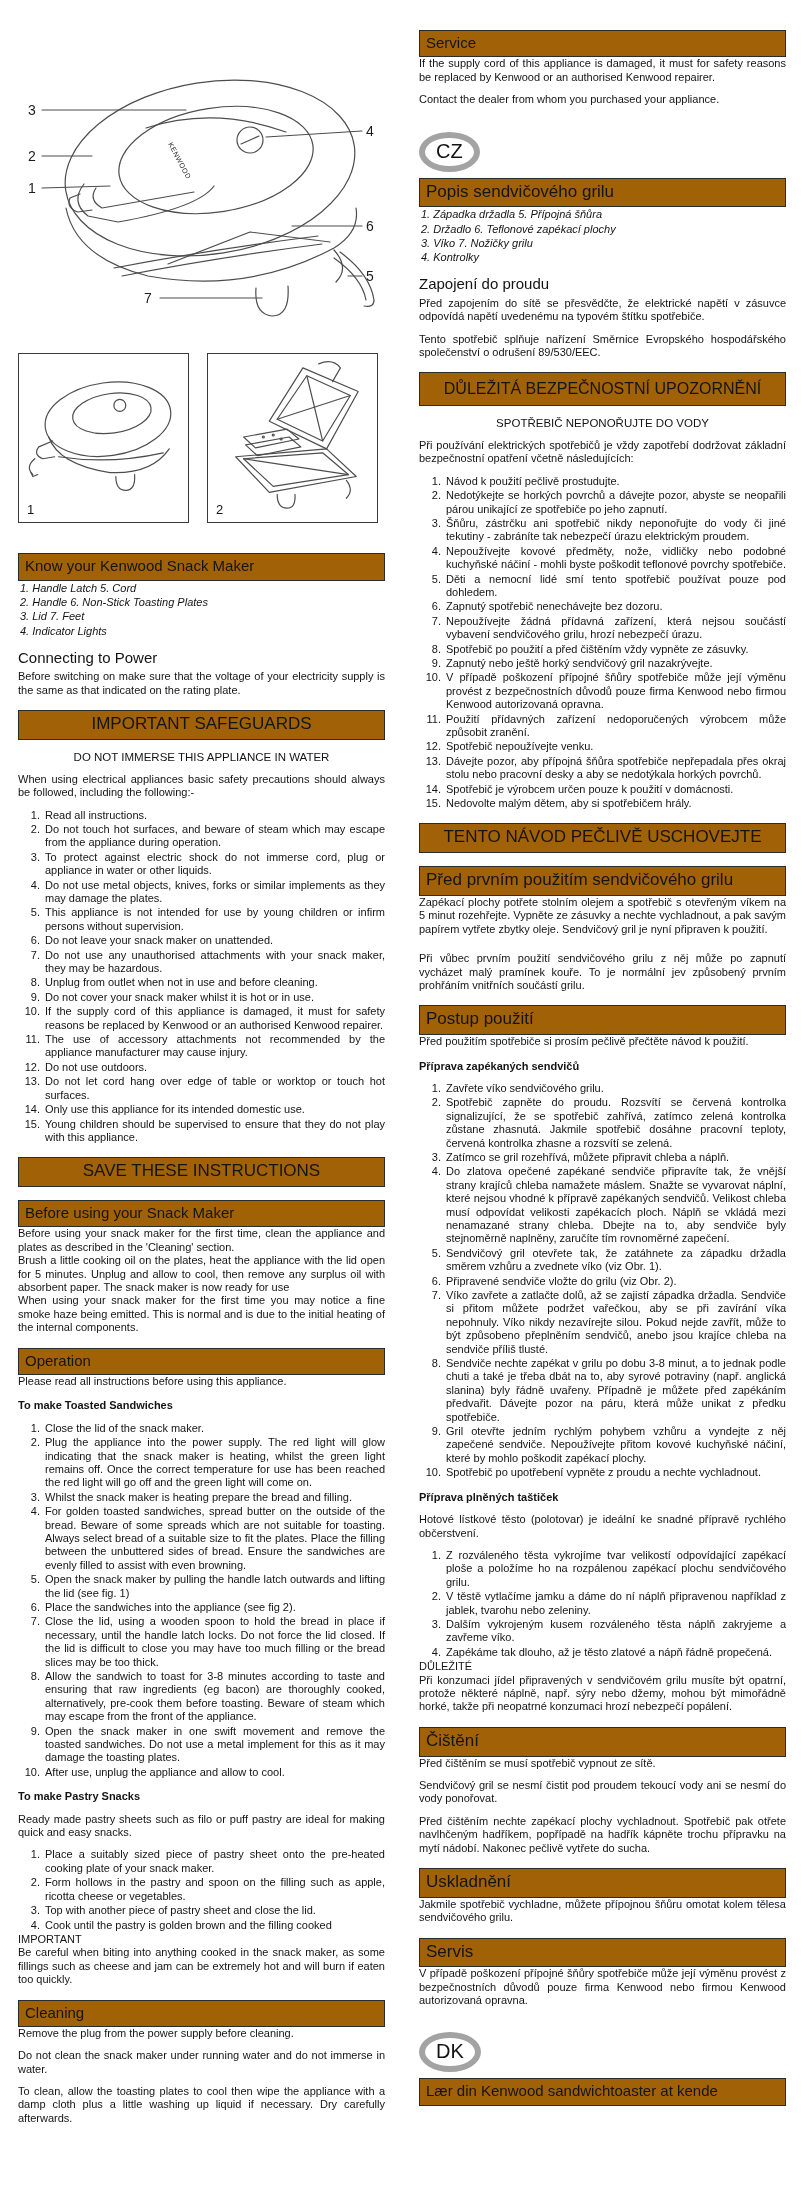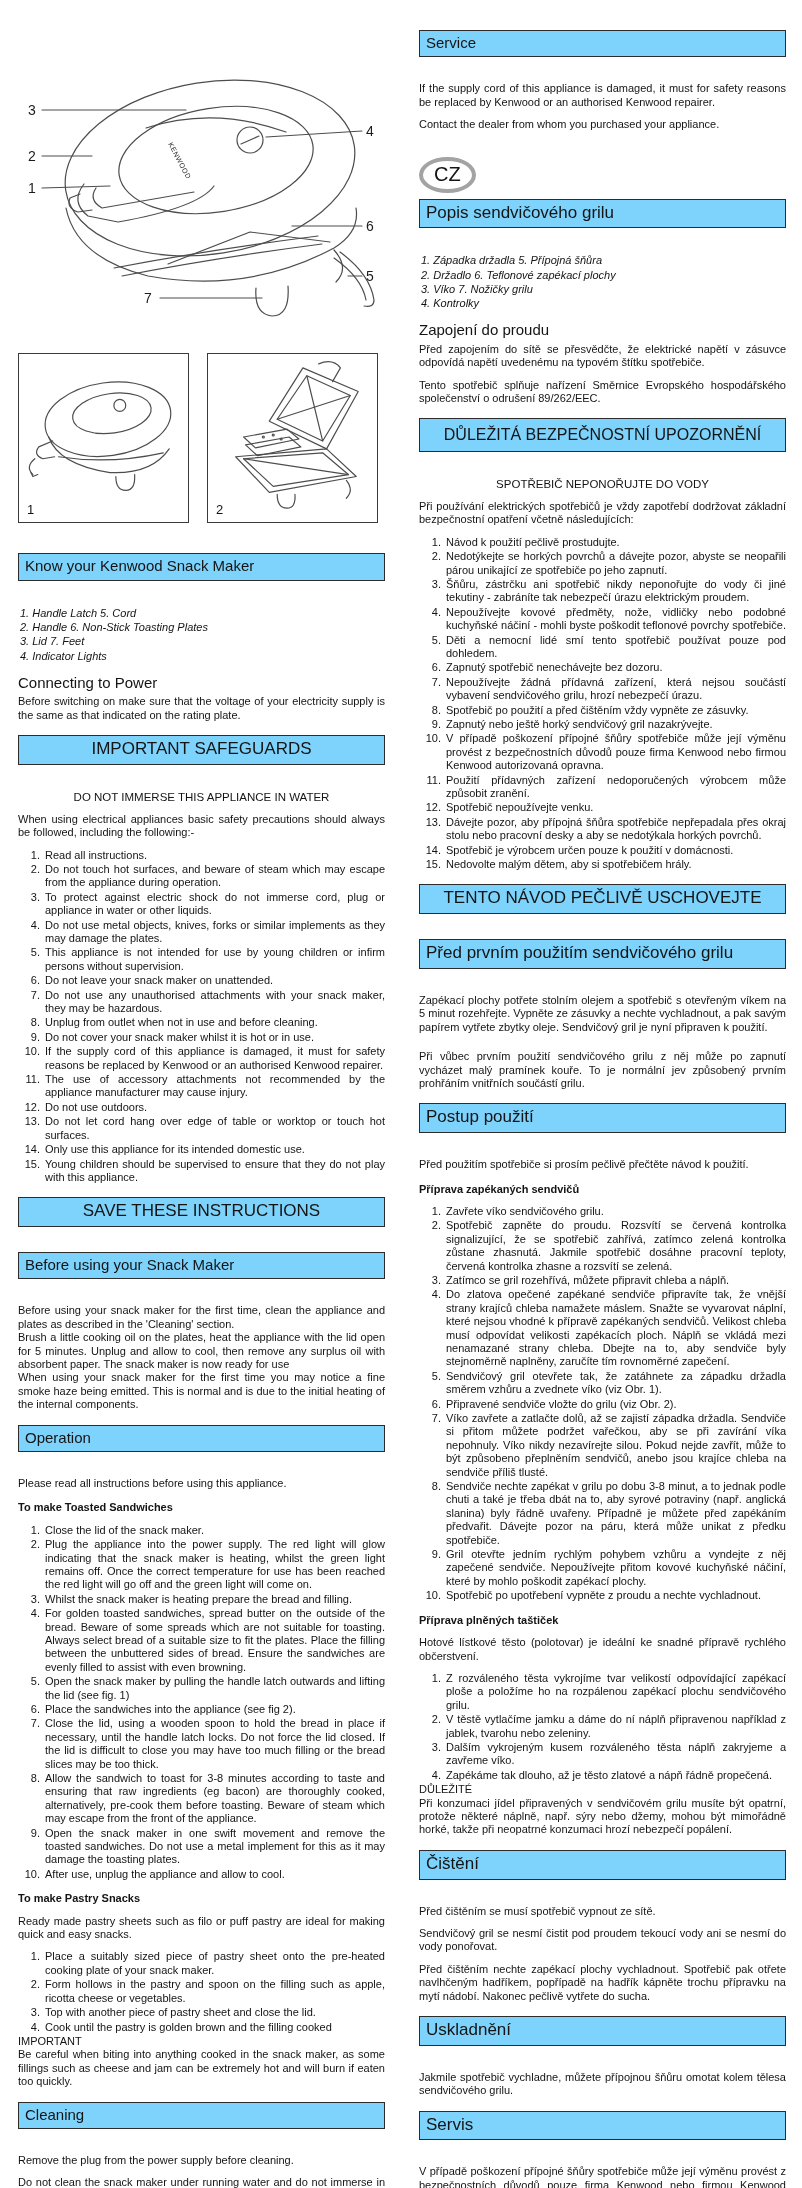--- a/index.html
+++ b/index.html
@@ -4,33 +4,33 @@
 <style>
   html,body{margin:0;padding:0;background:#fff;}
   .sheet{
     width:802px;height:2188px;overflow:hidden;background:#fff;color:#141414;
     font-family:"Liberation Sans", sans-serif;font-size:11px;line-height:1.22;
     box-sizing:border-box;position:relative;
   }
   .page{display:flex;gap:34px;padding:30px 16px 0 18px;}
   .col{width:367px;flex:0 0 367px;box-sizing:border-box;}
   p{margin:0 0 9px;text-align:justify;}
-  .hbox{border:1px solid #2b2b2b;padding:3px 6px 4px;font-size:15px;margin:13px 0 25px;background:#7dd3fc;}
+  .hbox{border:1px solid #2b2b2b;padding:3px 6px 4px;font-size:15px;margin:13px 0 0;background:#a16207;}
   .hbox.center{text-align:center;}
   .hbox.lg{font-size:17px;}
   .hbox.xl{font-size:16px;padding:6px 1px;}
   .subhead{font-size:15px;margin:11px 0 3px;}
   .warnline{font-weight:normal;text-align:center;margin:10px 0 9px;font-size:11.5px;}
   .bsub{font-weight:bold;margin:11px 0 9px;}
   ol.steps{margin:0 0 9px;padding-left:25px;}
   ol.steps li{text-align:justify;margin-bottom:1px;padding-left:2px;}
   ul.plain{list-style:none;margin:0 0 9px;padding:0 0 0 2px;font-style:italic;}
   ul.plain li{line-height:1.3;}
   .impline{margin:0;}
-  .badge{display:inline-block;border:4px solid #a3a3a3;border-radius:50%;padding:2px 11px 4px;font-size:20px;margin:16px 0 2px;line-height:1.1;}
+  .badge{display:inline-block;border:6px solid #a3a3a3;border-radius:50%;padding:2px 11px 4px;font-size:20px;margin:16px 0 2px;line-height:1.1;}
   .diagram-wrap{margin:6px 0 4px;}
   .figs{display:flex;gap:18px;margin:2px 0 30px;}
   .figbox{width:171px;height:170px;border:1px solid #3a3a3a;position:relative;box-sizing:border-box;}
   .figlabel{position:absolute;left:8px;bottom:5px;font-size:13px;}
   svg.line{stroke:#4d4d4d;fill:none;stroke-width:1.2;stroke-linecap:round;stroke-linejoin:round;}
   svg.line text{stroke:none;fill:#1c1c1c;font-family:"Liberation Sans",sans-serif;}
   .co{font-size:14px;}
 </style>
 </head>
 <body>
@@ -207,21 +207,21 @@
       <div class="hbox lg" style="margin-top:4px">Popis sendvičového grilu</div>
       <ul class="plain">
           <li>1. Západka držadla 5. Přípojná šňůra</li>
           <li>2. Držadlo 6. Teflonové zapékací plochy</li>
           <li>3. Víko 7. Nožičky grilu</li>
           <li>4. Kontrolky</li>
         </ul>
 
       <div class="subhead">Zapojení do proudu</div>
       <p>Před zapojením do sítě se přesvědčte, že elektrické napětí v zásuvce odpovídá napětí uvedenému na typovém štítku spotřebiče.</p>
-      <p>Tento spotřebič splňuje nařízení Směrnice Evropského hospodářského společenství o odrušení 89/262/EEC.</p>
+      <p>Tento spotřebič splňuje nařízení Směrnice Evropského hospodářského společenství o odrušení 89/530/EEC.</p>
 
       <div class="hbox xl center">DŮLEŽITÁ BEZPEČNOSTNÍ UPOZORNĚNÍ</div>
       <div class="warnline">SPOTŘEBIČ NEPONOŘUJTE DO VODY</div>
       <p>Při používání elektrických spotřebičů je vždy zapotřebí dodržovat základní bezpečnostní opatření včetně následujících:</p>
       <ol class="steps">
           <li>Návod k použití pečlivě prostudujte.</li>
           <li>Nedotýkejte se horkých povrchů a dávejte pozor, abyste se neopařili párou unikající ze spotřebiče po jeho zapnutí.</li>
           <li>Šňůru, zástrčku ani spotřebič nikdy neponořujte do vody či jiné tekutiny - zabráníte tak nebezpečí úrazu elektrickým proudem.</li>
           <li>Nepoužívejte kovové předměty, nože, vidličky nebo podobné kuchyňské náčiní - mohli byste poškodit teflonové povrchy spotřebiče.</li>
           <li>Děti a nemocní lidé smí tento spotřebič používat pouze pod dohledem.</li>

